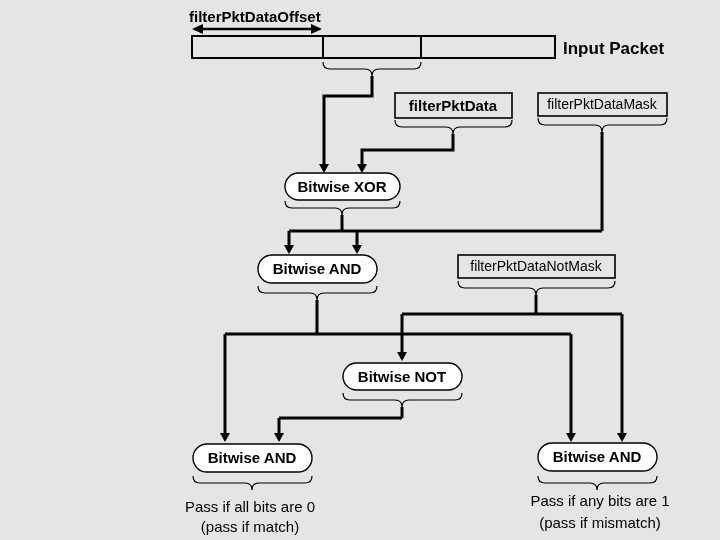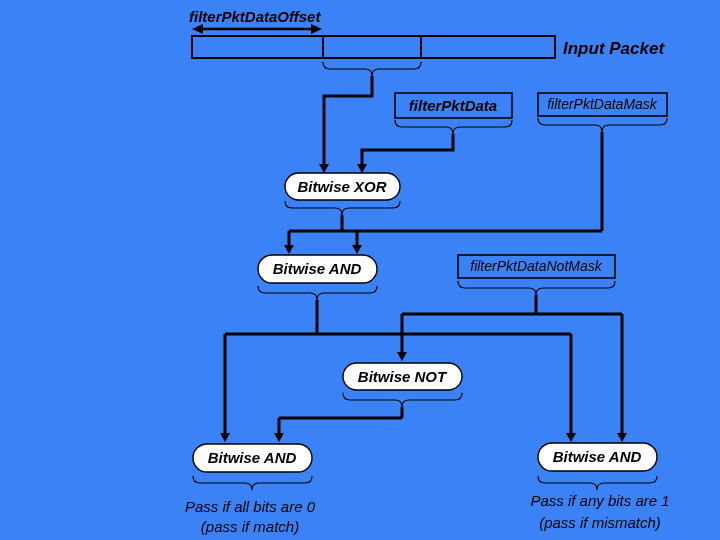--- a/index.html
+++ b/index.html
@@ -4,24 +4,23 @@
 <style>
   html, body {
     margin: 0;
     padding: 0;
     background: #ffffff;
   }
   #canvas {
     position: relative;
     width: 720px;
     height: 540px;
-    background: #3b82f6;
+    background: #e5e5e5;
     font-family: "Liberation Sans", sans-serif;
     overflow: hidden;
-    font-style: italic;
   }
   svg { display: block; }
   .box-stroke   { fill: none; stroke: #000; stroke-width: 1.6px; }
   .rect-stroke  { fill: none; stroke: #000; stroke-width: 2px; }
   .node-stroke  { fill: #fff; stroke: #000; stroke-width: 1.4px; }
   .brace        { fill: none; stroke: #000; stroke-width: 1.2px; }
   .wire         { fill: none; stroke: #000; stroke-width: 3px; }
   .thinwire     { fill: none; stroke: #000; stroke-width: 2.4px; }
   .arrowhead    { fill: #000; stroke: none; }
   .t            { fill: #000; }

